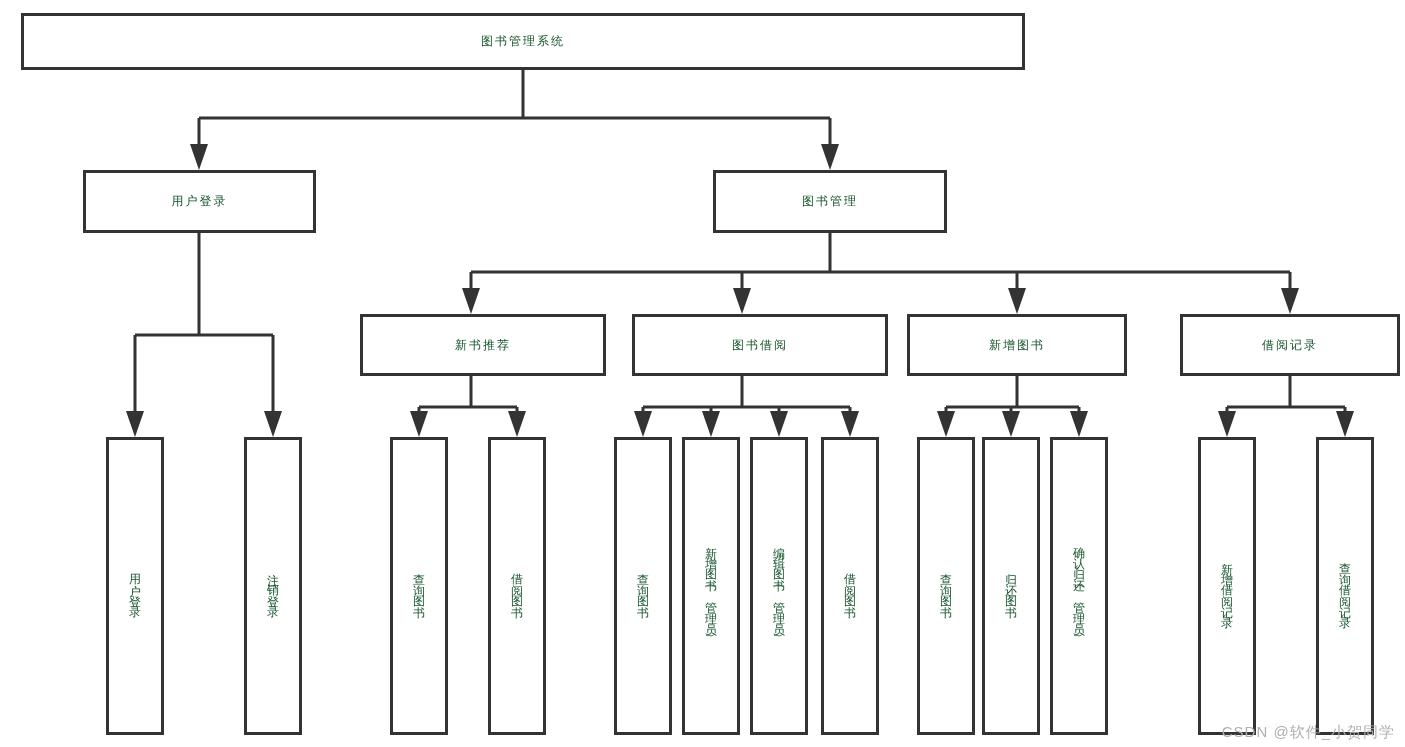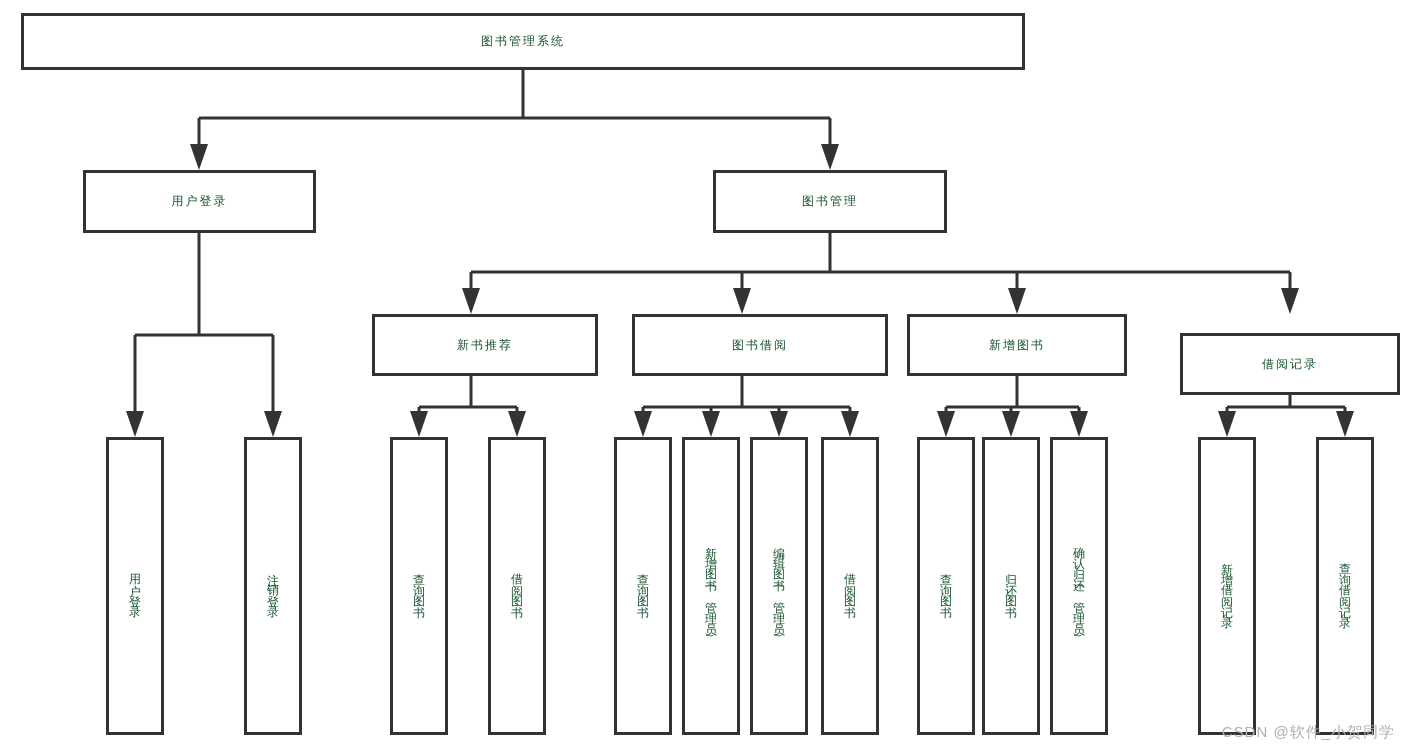--- a/index.html
+++ b/index.html
@@ -91,30 +91,30 @@
     <span>图书管理系统</span>
   </div>
 
   <div class="node hnode" style="left:83px;top:170px;width:233px;height:63px;">
     <span>用户登录</span>
   </div>
   <div class="node hnode" style="left:713px;top:170px;width:234px;height:63px;">
     <span>图书管理</span>
   </div>
 
-  <div class="node hnode" style="left:372px;top:314px;width:226px;height:62px;">
+  <div class="node hnode" style="left:360px;top:314px;width:246px;height:62px;">
     <span>新书推荐</span>
   </div>
   <div class="node hnode" style="left:632px;top:314px;width:256px;height:62px;">
     <span>图书借阅</span>
   </div>
   <div class="node hnode" style="left:907px;top:314px;width:220px;height:62px;">
     <span>新增图书</span>
   </div>
-  <div class="node hnode" style="left:1180px;top:333px;width:220px;height:62px;">
+  <div class="node hnode" style="left:1180px;top:314px;width:220px;height:62px;">
     <span>借阅记录</span>
   </div>
 
   <div class="node vnode" style="left:106px;top:437px;width:58px;height:298px;">
     <span>用户登录</span>
   </div>
   <div class="node vnode" style="left:244px;top:437px;width:58px;height:298px;">
     <span>注销登录</span>
   </div>
 

